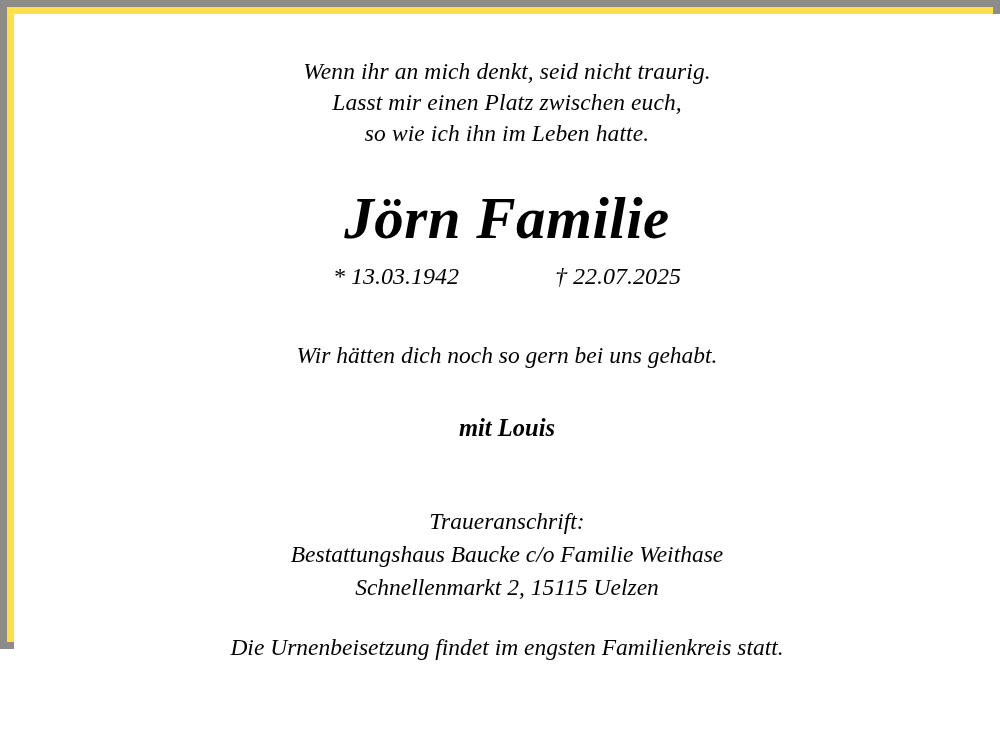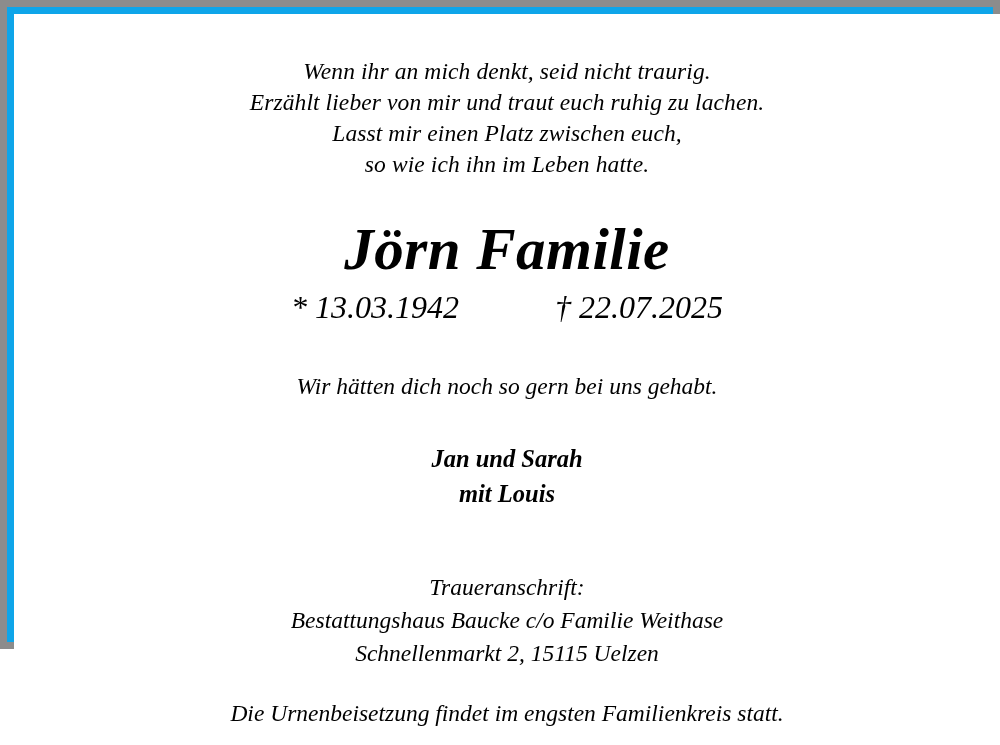--- a/index.html
+++ b/index.html
@@ -15,21 +15,21 @@
     overflow: hidden;
   }
   .notice-frame {
     position: absolute;
     left: 0;
     top: 0;
     width: 1000px;
     height: 649px;
     box-sizing: border-box;
     border: 7px solid #8c8c8c;
-    background: #0ea5e9;
+    background: #fde047;
   }
   .notice-inner {
     position: absolute;
     left: 7px;
     top: 7px;
     width: 986px;
     height: 731px;
     box-sizing: border-box;
     border: 2px solid #ffffff;
     background: #ffffff;
@@ -61,21 +61,21 @@
     font-weight: bold;
     font-style: italic;
     font-size: 59px;
     line-height: 66px;
     letter-spacing: 0.5px;
   }
 
   .dates {
     margin-top: 10px;
     font-style: italic;
-    font-size: 32px;
+    font-size: 24px;
     line-height: 30px;
     display: flex;
     justify-content: flex-start;
     gap: 96px;
   }
 
   .farewell {
     margin-top: 49px;
     font-style: italic;
     font-size: 23.5px;
@@ -115,37 +115,35 @@
 </style>
 </head>
 <body>
 
 <div class="notice-frame">
   <div class="notice-inner">
     <div class="content">
 
       <div class="poem">
         <div>Wenn ihr an mich denkt, seid nicht traurig.</div>
-        <div>Erzählt lieber von mir und traut euch ruhig zu lachen.</div>
         <div>Lasst mir einen Platz zwischen euch,</div>
         <div>so wie ich ihn im Leben hatte.</div>
       </div>
 
       <div class="name">Jörn Familie</div>
 
       <div class="dates">
         <span>* 13.03.1942</span>
         <span>† 22.07.2025</span>
       </div>
 
       <div class="farewell">Wir hätten dich noch so gern bei uns gehabt.</div>
 
       <div class="families">
         <div class="family-col">
-          <span class="line1">Jan und Sarah</span>
           <span class="line2">mit Louis</span>
         </div>
       </div>
 
       <div class="address">
         <div>Traueranschrift:</div>
         <div>Bestattungshaus Baucke c/o Familie Weithase</div>
         <div>Schnellenmarkt 2, 15115 Uelzen</div>
       </div>
 

